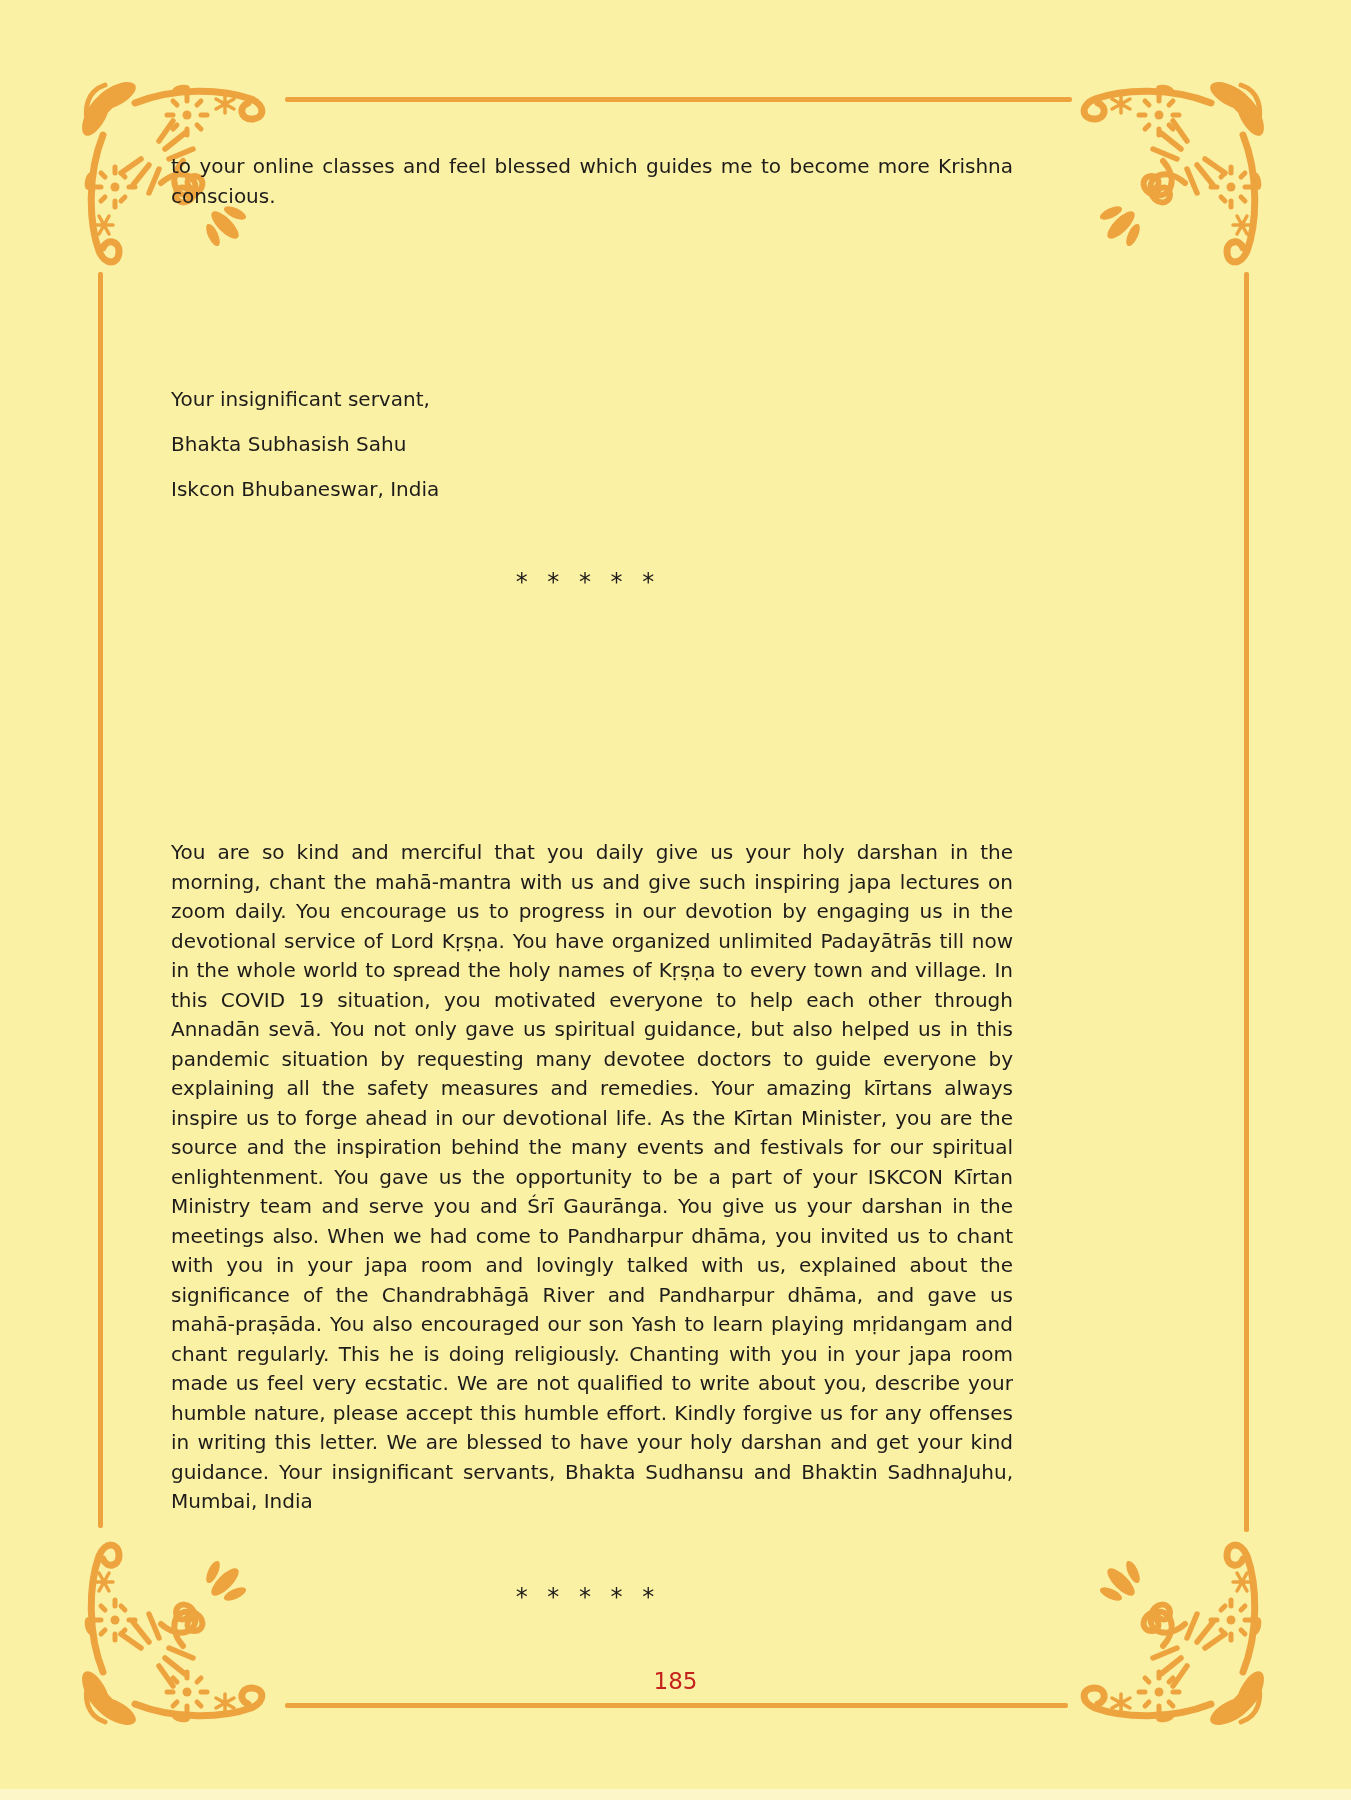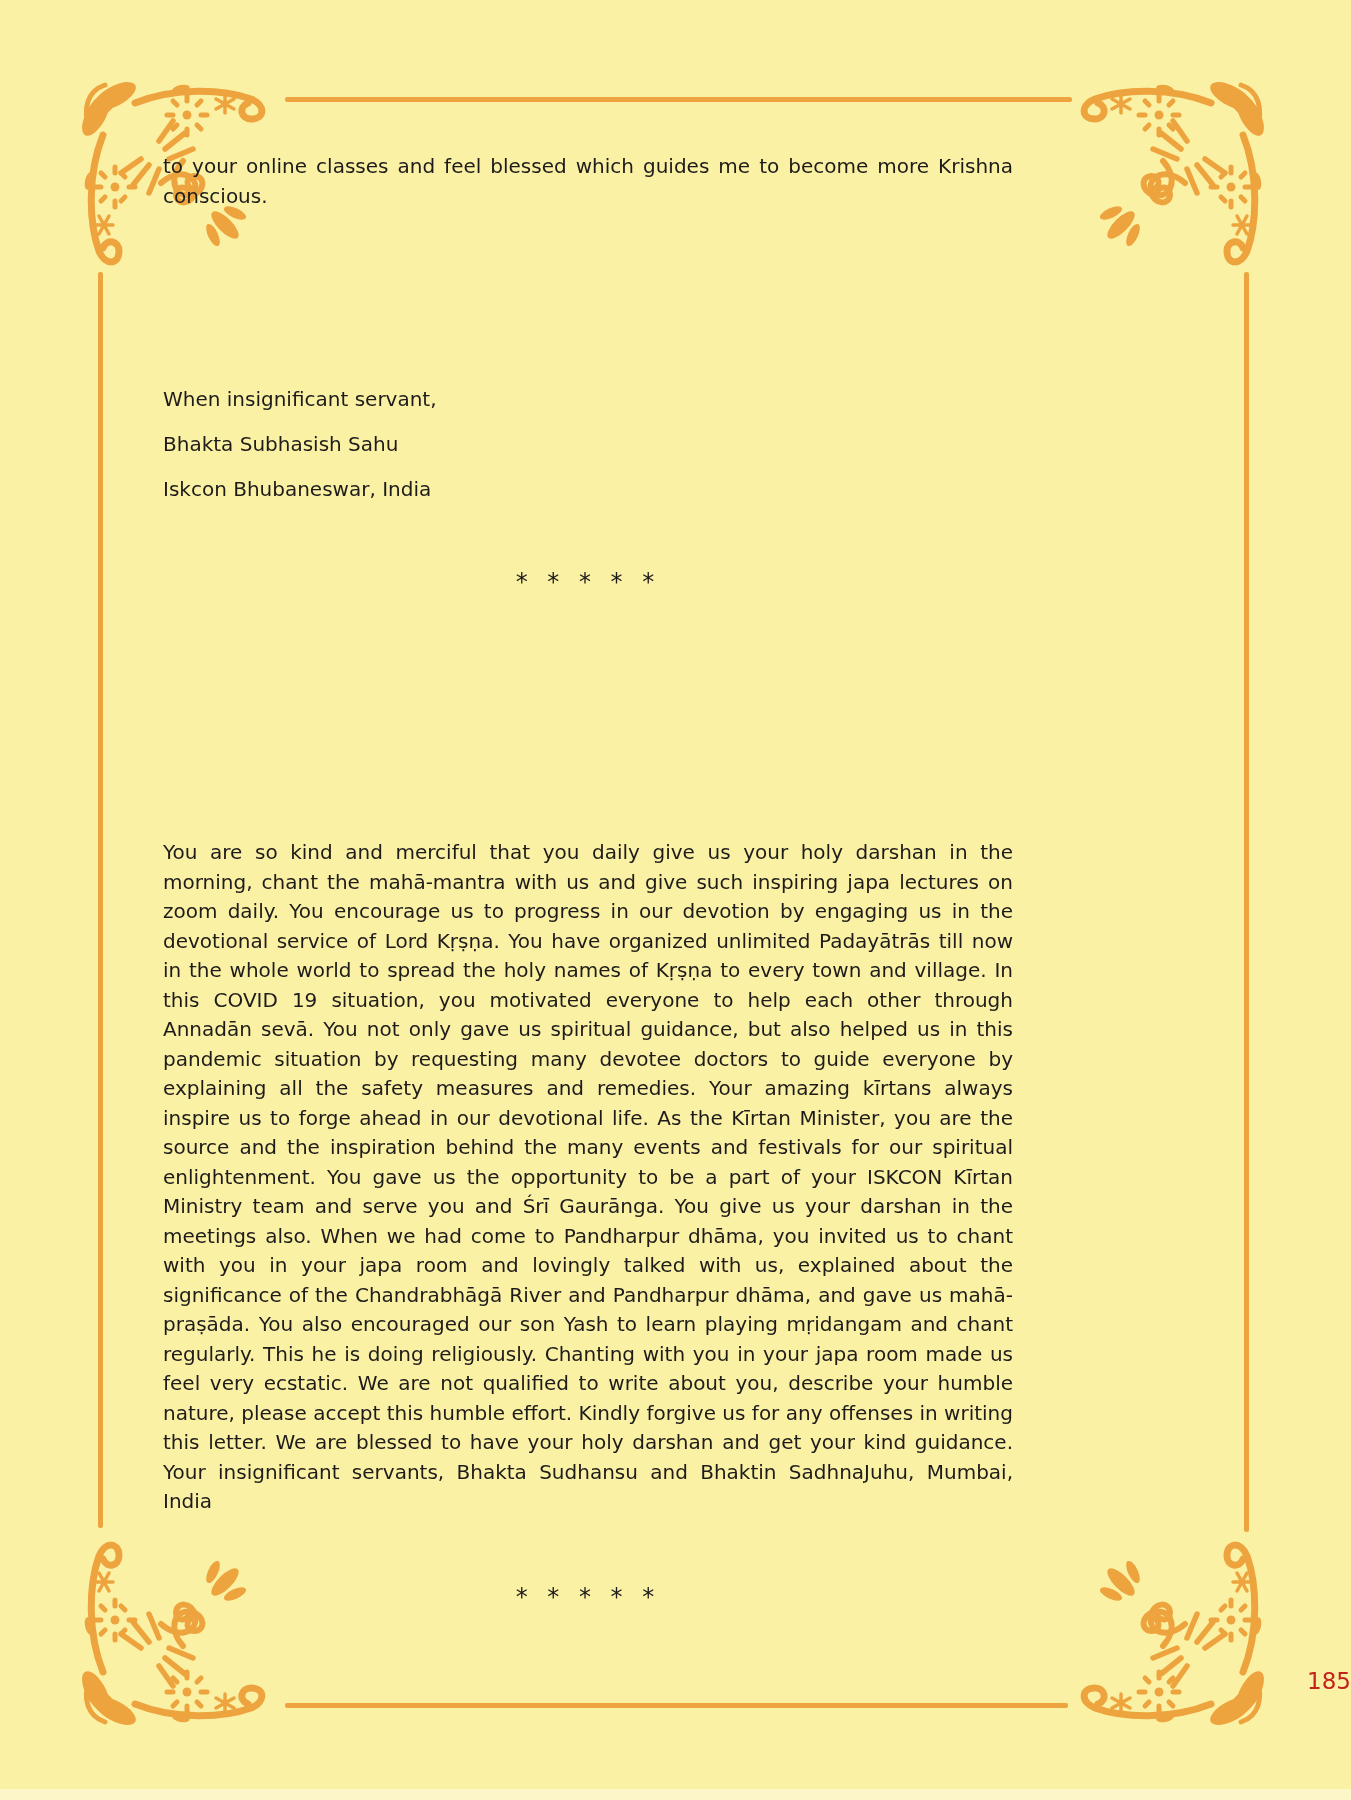--- a/index.html
+++ b/index.html
@@ -23,29 +23,29 @@
   .orn{position:absolute;width:200px;height:200px;}
   .orn.tl{left:75px;top:75px;}
   .orn.tr{left:1071px;top:75px;transform:scaleX(-1);}
   .orn.bl{left:75px;top:1532px;transform:scaleY(-1);}
   .orn.br{left:1071px;top:1532px;transform:scale(-1,-1);}
   
   .content{
     position:absolute;left:163px;top:0;width:850px;height:100%;
     color:#1E1C1A;font-size:20px;line-height:29.5px;
   }
-  .content p{position:absolute;left:0;right:0;margin:0;}
+  .content p{position:absolute;left:8px;right:0;margin:0;}
   .justify{text-align:justify;}
   .separator{
     position:absolute;left:0;right:0;text-align:center;
     font-size:24px;letter-spacing:6px;color:#1E1C1A;
   }
   .page-number{
     position:absolute;left:0;top:1668px;width:1351px;
-    text-align:right;font-size:23px;color:#C4221D;
+    text-align:center;font-size:23px;color:#C4221D;
   }
   .bottom-edge{
     position:absolute;left:0;bottom:0;width:100%;height:11px;
     background:#FCF6C8;
   }
 </style>
 </head>
 <body>
 
 <svg width="0" height="0" style="position:absolute" aria-hidden="true">
@@ -119,21 +119,21 @@
       <use href="#corner-orn"></use>
     </svg>
   <svg class="orn br">
       <use href="#corner-orn"></use>
     </svg>
 
   <main class="content">
     <p class="justify" style="top:152px">to your online classes and feel blessed which guides me to become more Krishna conscious.</p>
 
 
-    <p style="top:385px">When insignificant servant,</p>
+    <p style="top:385px">Your insignificant servant,</p>
 
     <p style="top:475px">Iskcon Bhubaneswar, India</p>
 
     <p style="top:430px">Bhakta Subhasish Sahu</p>
 
     <div class="separator" style="top:568px">* * * * *</div>
 
 
 
     <p class="justify" style="top:838px">You are so kind and merciful that you daily give us your holy darshan in the morning, chant the mahā-mantra with us and give such inspiring japa lectures on zoom daily. You encourage us to progress in our devotion by engaging us in the devotional service of Lord Kṛṣṇa. You have organized unlimited Padayātrās till now in the whole world to spread the holy names of Kṛṣṇa to every town and village. In this COVID 19 situation, you motivated everyone to help each other through Annadān sevā. You not only gave us spiritual guidance, but also helped us in this pandemic situation by requesting many devotee doctors to guide everyone by explaining all the safety measures and remedies. Your amazing kīrtans always inspire us to forge ahead in our devotional life. As the Kīrtan Minister, you are the source and the inspiration behind the many events and festivals for our spiritual enlightenment. You gave us the opportunity to be a part of your ISKCON Kīrtan Ministry team and serve you and Śrī Gaurānga. You give us your darshan in the meetings also. When we had come to Pandharpur dhāma, you invited us to chant with you in your japa room and lovingly talked with us, explained about the significance of the Chandrabhāgā River and Pandharpur dhāma, and gave us mahā-praṣāda. You also encouraged our son Yash to learn playing mṛidangam and chant regularly. This he is doing religiously. Chanting with you in your japa room made us feel very ecstatic. We are not qualified to write about you, describe your humble nature, please accept this humble effort. Kindly forgive us for any offenses in writing this letter. We are blessed to have your holy darshan and get your kind guidance. Your insignificant servants, Bhakta Sudhansu and Bhaktin SadhnaJuhu, Mumbai, India</p>

